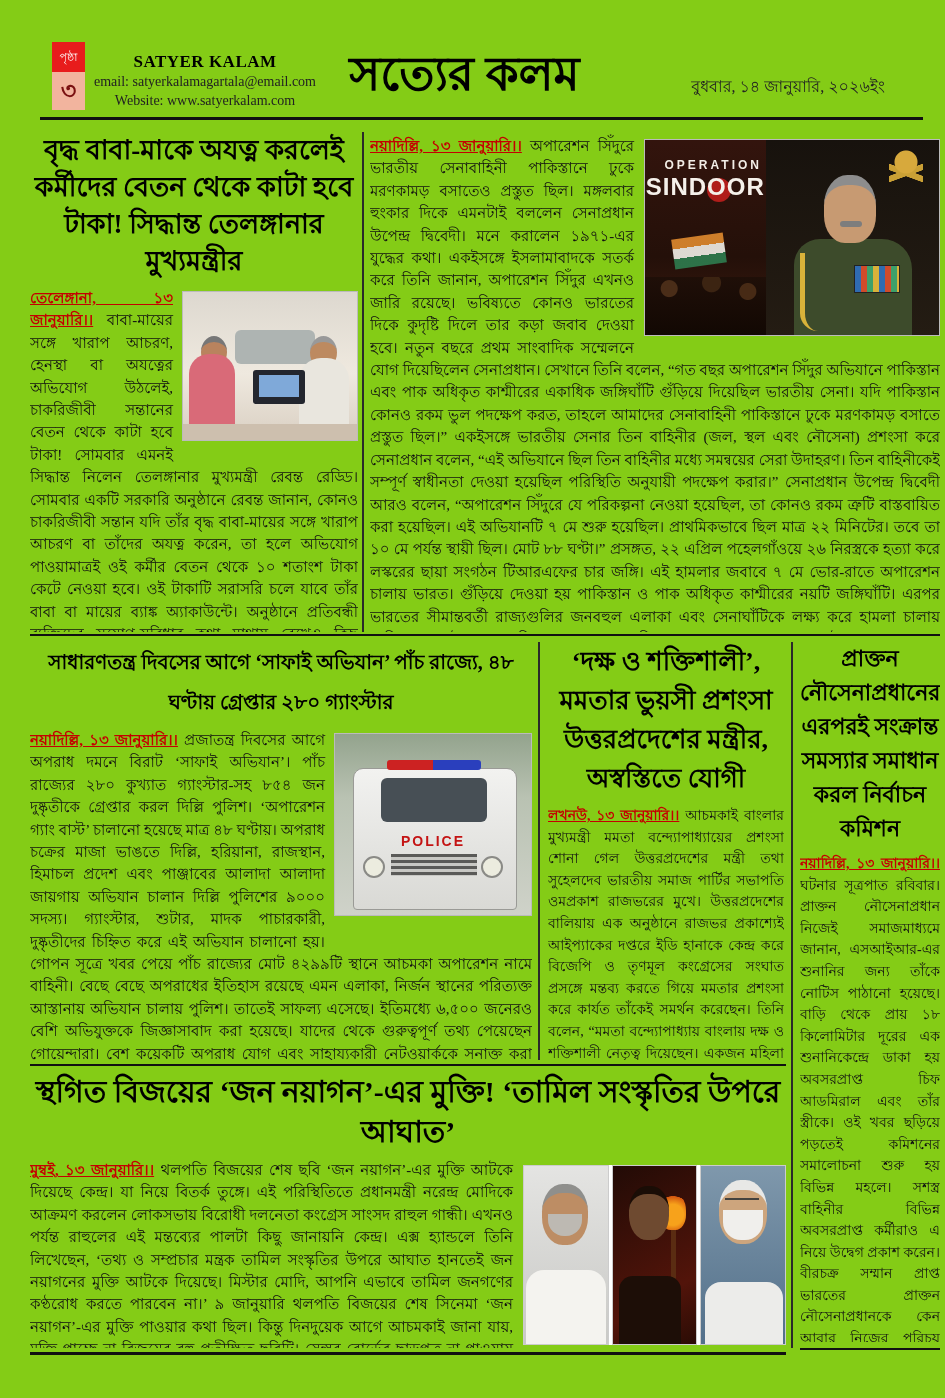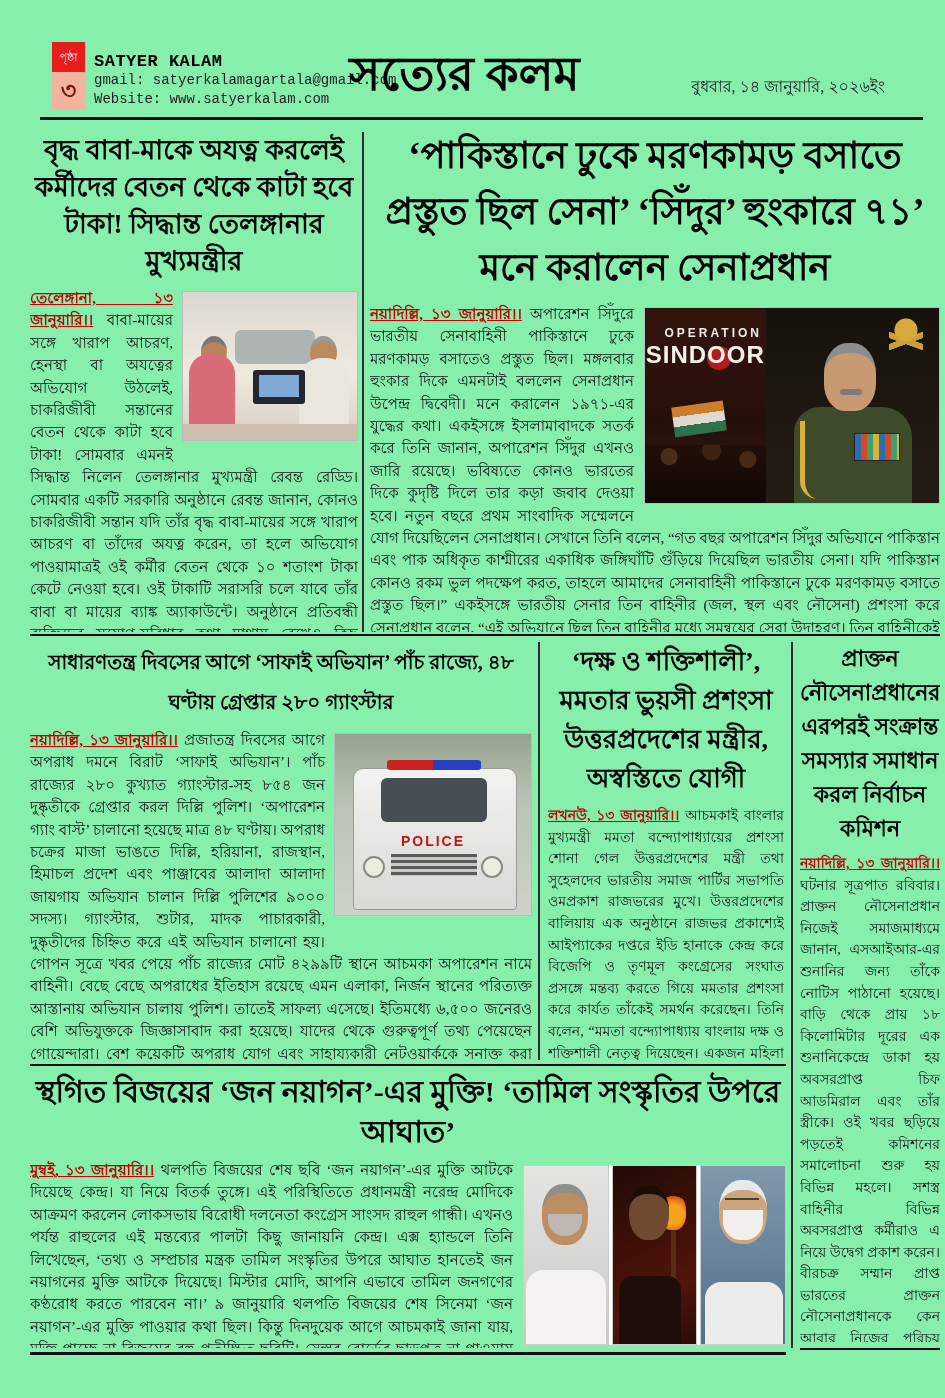--- a/index.html
+++ b/index.html
@@ -1,22 +1,22 @@
 <!DOCTYPE html>
 <html><head>
 <meta charset="utf-8">
 <style>
   html,body{margin:0;padding:0;background:#888;}
-  .sheet{position:relative;width:945px;height:1398px;background:#86efac;margin:0 auto;
+  .sheet{position:relative;width:945px;height:1398px;background:#84cc16;margin:0 auto;
          font-family:"Liberation Serif",serif;color:#111;overflow:hidden;}
   
   .pagebox{position:absolute;left:52px;top:42px;width:33px;}
   .pagebox .red{background:#e81c1c;color:#fff;font-size:11px;text-align:center;height:30px;line-height:30px;font-family:"Liberation Sans",sans-serif;}
   .pagebox .pink{background:#f2b49e;color:#7a1010;font-size:24px;font-weight:bold;text-align:center;height:38px;line-height:38px;}
-  .brandblock{position:absolute;left:94px;top:52px;font-family:Liberation Mono, monospace;}
+  .brandblock{position:absolute;left:94px;top:52px;font-family:Liberation Serif, serif;text-align:center;}
   .brandblock .brand{font-size:17px;font-weight:bold;letter-spacing:.5px;color:#000;}
   .brandblock .contact{font-size:14px;color:#222;line-height:19px;}
   .masthead{position:absolute;left:0;right:16px;top:38px;text-align:center;font-size:47px;font-weight:bold;color:#000;}
   .dateline-top{position:absolute;right:60px;top:74px;font-size:16px;color:#222;}
   .rule{position:absolute;background:#111;}
   
   .article{position:absolute;overflow:hidden;}
   .headline{font-weight:bold;color:#000;text-align:center;}
   .h-a1{font-size:27px;line-height:37px;}
   .h-a2{font-size:37px;line-height:56px;}
@@ -85,21 +85,21 @@
 <body>
 
 <div class="sheet">
 
   <div class="pagebox">
     <div class="red">পৃষ্ঠা</div>
     <div class="pink">৩</div>
   </div>
   <div class="brandblock">
     <div class="brand">SATYER KALAM</div>
-    <div class="contact">gmail: satyerkalamagartala@gmail.com</div>
+    <div class="contact">email: satyerkalamagartala@email.com</div>
     <div class="contact">Website: www.satyerkalam.com</div>
   </div>
   <div class="masthead">সত্যের কলম</div>
   <div class="dateline-top">বুধবার, ১৪ জানুয়ারি, ২০২৬ইং</div>
   <div class="rule" style="left:40px;right:22px;top:117px;height:3px;"></div>
 
   <div class="article" style="left:30px;top:132px;width:328px;height:500px;">
     <div class="headline h-a1">বৃদ্ধ বাবা-মাকে অযত্ন করলেই কর্মীদের বেতন থেকে কাটা হবে টাকা! সিদ্ধান্ত তেলঙ্গানার মুখ্যমন্ত্রীর</div>
     <div class="body-txt">
       <div class="ph ph-elderly">
@@ -113,21 +113,20 @@
         <div class="screen"></div>
       </div>
       <span class="dl">তেলেঙ্গানা, ১৩ জানুয়ারি।।</span>
       <span>বাবা-মায়ের সঙ্গে খারাপ আচরণ, হেনস্থা বা অযত্নের অভিযোগ উঠলেই, চাকরিজীবী সন্তানের বেতন থেকে কাটা হবে টাকা! সোমবার এমনই সিদ্ধান্ত নিলেন তেলঙ্গানার মুখ্যমন্ত্রী রেবন্ত রেড্ডি। সোমবার একটি সরকারি অনুষ্ঠানে রেবন্ত জানান, কোনও চাকরিজীবী সন্তান যদি তাঁর বৃদ্ধ বাবা-মায়ের সঙ্গে খারাপ আচরণ বা তাঁদের অযত্ন করেন, তা হলে অভিযোগ পাওয়ামাত্রই ওই কর্মীর বেতন থেকে ১০ শতাংশ টাকা কেটে নেওয়া হবে। ওই টাকাটি সরাসরি চলে যাবে তাঁর বাবা বা মায়ের ব্যাঙ্ক অ্যাকাউন্টে। অনুষ্ঠানে প্রতিবন্ধী ব্যক্তিদের সুযোগ-সুবিধার কথা মাথায় রেখেও কিছু সিদ্ধান্ত নিয়েছেন রেবন্ত। তাঁদের জন্য বিনামূল্যে বিশেষ মোটরচালিত যানবাহন, ব্যাটারিচালিত ট্রাইসাইকেল, ব্যাটারি হুইলচেয়ার, ল্যাপটপ, শ্রবণযন্ত্র, মোবাইল ফোন এবং অন্যান্য উন্নত সরঞ্জাম বিতরণের কথা জানান। এ সংক্রান্ত ঘোষণা করার সময় তিনি বৃদ্ধ বাবা-মায়ের সমস্যা নিয়েও সরব হন। তিনি আরও জানান, তেলঙ্গানা সরকার প্রবীণ নাগরিকদের জন্য ‘প্রণাম’ নামে একটি ডে-কেয়ার সেন্টারের প্রস্তুতি নিয়েছে। ২০২৬-২৭ সালের বাজেট প্রস্তাবেও একটি নতুন স্বাস্থ্যসেবা নীতি চালু করা হবে বলেও জানান মুখ্যমন্ত্রী। প্রতিবন্ধীদের কথা মাথায় রেখে আরও বেশ কিছু ঘোষণা করেছেন তেলঙ্গানার মুখ্যমন্ত্রী।</span>
     </div>
   </div>
 
   <div class="vdiv" style="left:362px;top:132px;height:500px;"></div>
 
   <div class="article" style="left:370px;top:128px;width:570px;height:504px;">
-    <div class="headline h-a2">‘পাকিস্তানে ঢুকে মরণকামড় বসাতে প্রস্তুত ছিল সেনা’ ‘সিঁদুর’ হুংকারে ৭১’ মনে করালেন সেনাপ্রধান</div>
     <div class="body-txt">
       <div class="ph ph-sindoor">
         <div class="sin-left">
           <div class="sin-dot"></div>
           <div class="sin-op">OPERATION</div>
           <div class="sin-word">SINDOOR</div>
           <div class="sin-flag"></div>
           <div class="sin-troops"></div>
         </div>
         <div class="sin-right">

